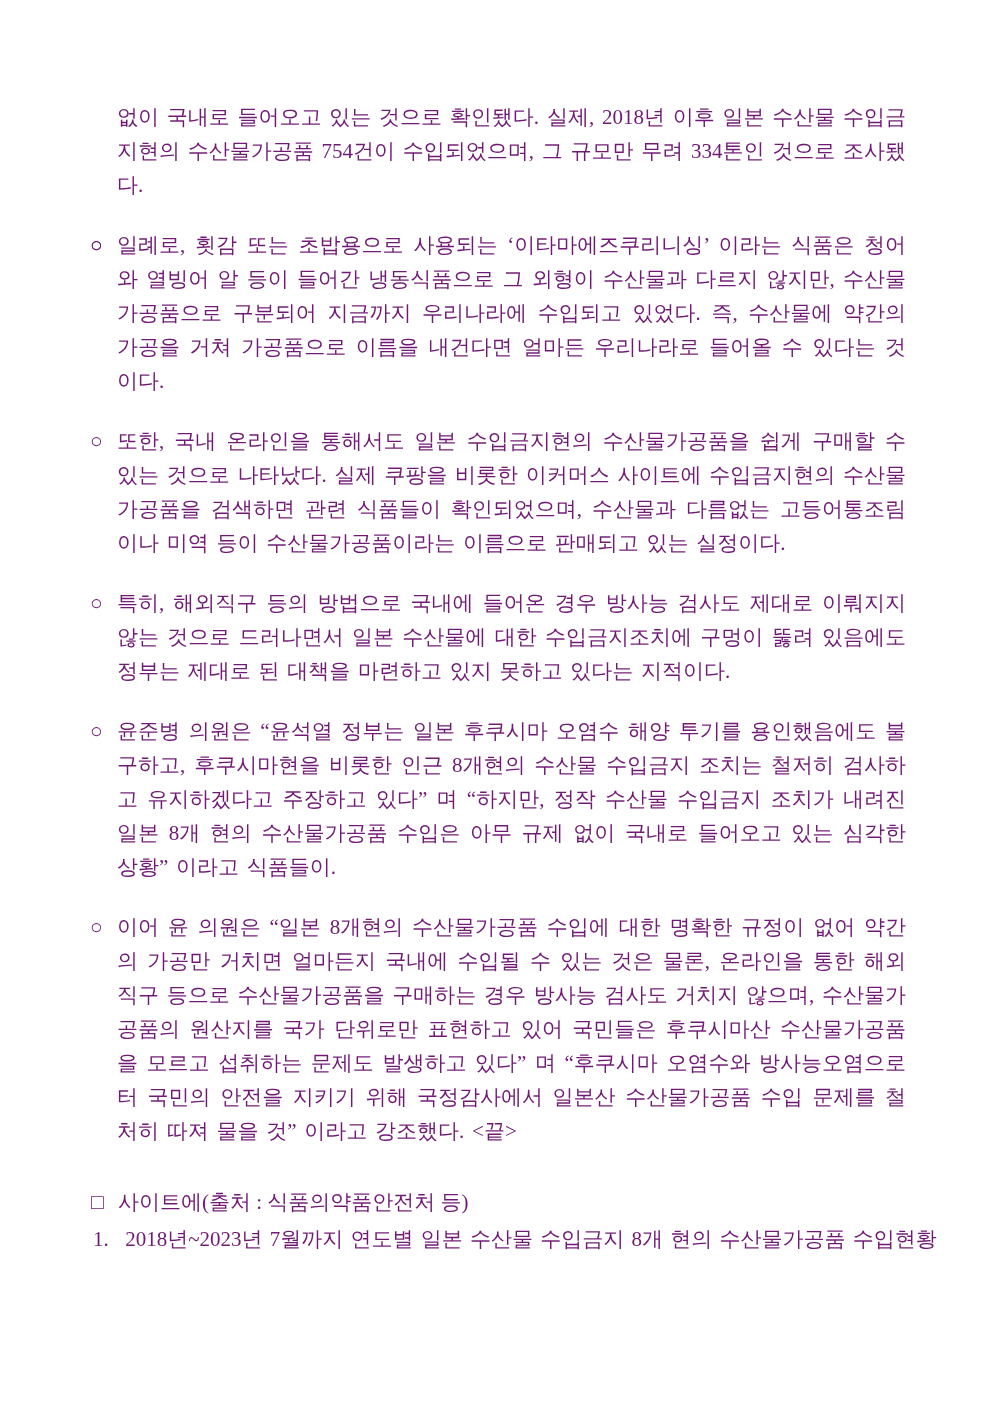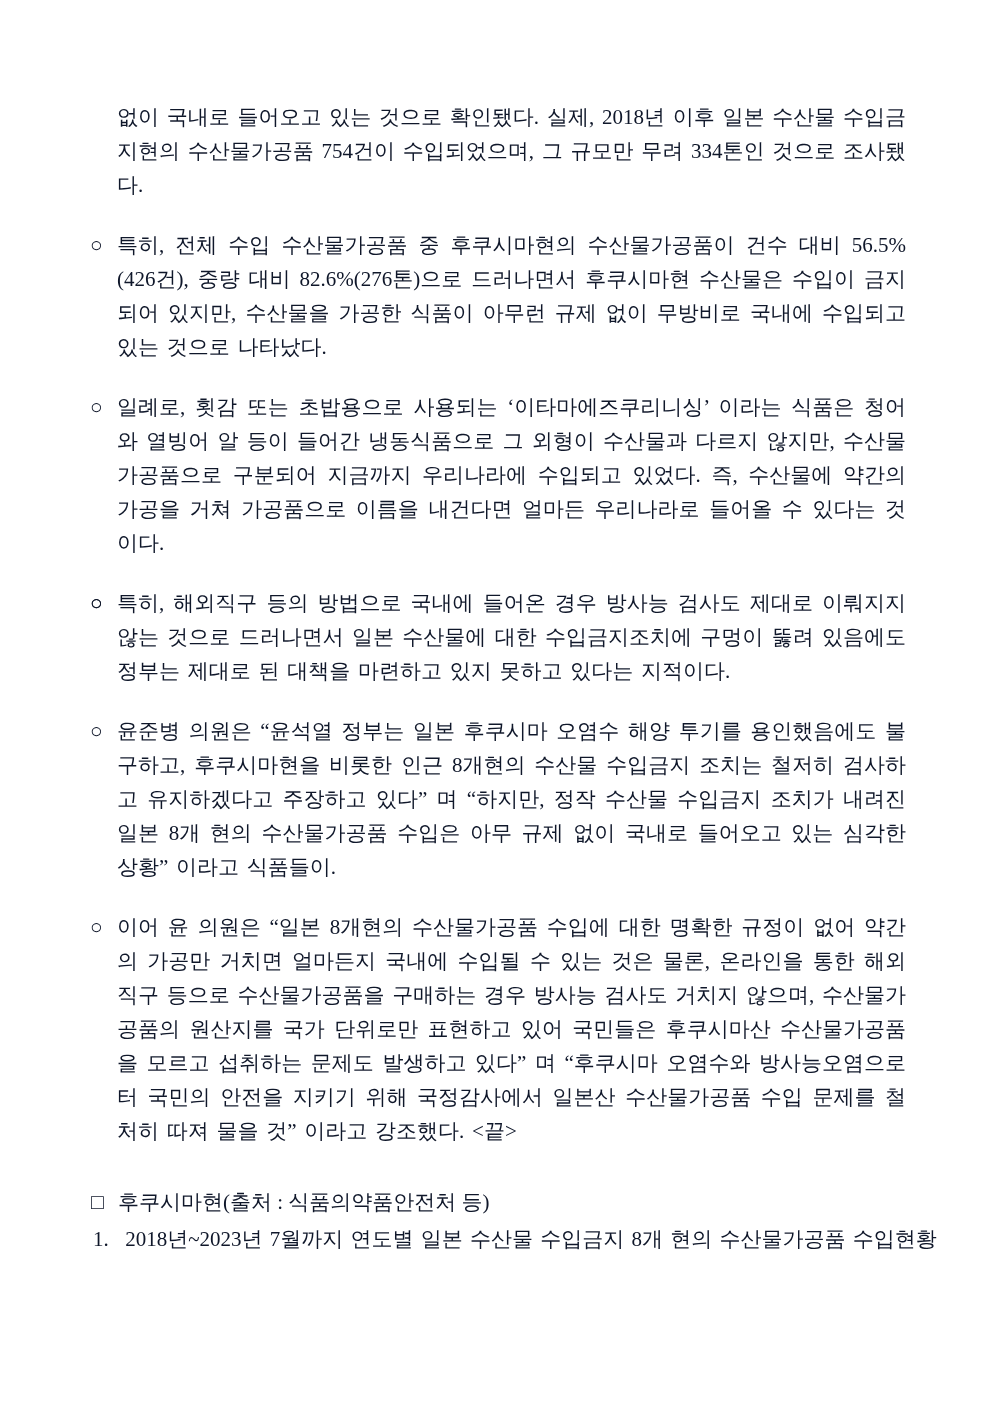--- a/index.html
+++ b/index.html
@@ -5,21 +5,21 @@
   html, body {
     margin: 0;
     padding: 0;
     background: #ffffff;
   }
   .page {
     position: relative;
     width: 992px;
     height: 1297px;
     background: #ffffff;
-    color: #0f172a;
+    color: #701a75;
     font-family: "Liberation Serif", "DejaVu Serif", serif;
     overflow: hidden;
   }
   .content {
     position: absolute;
     left: 93px;
     top: 100px;
     width: 813px;
   }
   .para {
@@ -81,51 +81,51 @@
 
 <div class="page">
   <div class="content">
 
     <div class="para no-bullet">
       <span class="ptext">없이 국내로 들어오고 있는 것으로 확인됐다. 실제, 2018년 이후 일본 수산물 수입금지현의 수산물가공품 754건이 수입되었으며, 그 규모만 무려 334톤인 것으로 조사됐다.</span>
     </div>
 
     <div class="para">
       <span class="bullet">○</span>
-      <span class="ptext">특히, 전체 수입 수산물가공품 중 후쿠시마현의 수산물가공품이 건수 대비 56.5%(426건), 중량 대비 82.6%(276톤)으로 드러나면서 후쿠시마현 수산물은 수입이 금지되어 있지만, 수산물을 가공한 식품이 아무런 규제 없이 무방비로 국내에 수입되고 있는 것으로 나타났다.</span>
     </div>
 
     <div class="para">
       <span class="bullet">○</span>
       <span class="ptext">일례로, 횟감 또는 초밥용으로 사용되는 ‘이타마에즈쿠리니싱’ 이라는 식품은 청어와 열빙어 알 등이 들어간 냉동식품으로 그 외형이 수산물과 다르지 않지만, 수산물가공품으로 구분되어 지금까지 우리나라에 수입되고 있었다. 즉, 수산물에 약간의 가공을 거쳐 가공품으로 이름을 내건다면 얼마든 우리나라로 들어올 수 있다는 것이다.</span>
     </div>
 
     <div class="para">
       <span class="bullet">○</span>
+      <span class="ptext">또한, 국내 온라인을 통해서도 일본 수입금지현의 수산물가공품을 쉽게 구매할 수 있는 것으로 나타났다. 실제 쿠팡을 비롯한 이커머스 사이트에 수입금지현의 수산물가공품을 검색하면 관련 식품들이 확인되었으며, 수산물과 다름없는 고등어통조림이나 미역 등이 수산물가공품이라는 이름으로 판매되고 있는 실정이다.</span>
     </div>
 
     <div class="para">
       <span class="bullet">○</span>
       <span class="ptext">특히, 해외직구 등의 방법으로 국내에 들어온 경우 방사능 검사도 제대로 이뤄지지 않는 것으로 드러나면서 일본 수산물에 대한 수입금지조치에 구멍이 뚫려 있음에도 정부는 제대로 된 대책을 마련하고 있지 못하고 있다는 지적이다.</span>
     </div>
 
     <div class="para">
       <span class="bullet">○</span>
       <span class="ptext">윤준병 의원은 “윤석열 정부는 일본 후쿠시마 오염수 해양 투기를 용인했음에도 불구하고, 후쿠시마현을 비롯한 인근 8개현의 수산물 수입금지 조치는 철저히 검사하고 유지하겠다고 주장하고 있다” 며 “하지만, 정작 수산물 수입금지 조치가 내려진 일본 8개 현의 수산물가공품 수입은 아무 규제 없이 국내로 들어오고 있는 심각한 상황” 이라고 식품들이.</span>
     </div>
 
     <div class="para">
       <span class="bullet">○</span>
       <span class="ptext">이어 윤 의원은 “일본 8개현의 수산물가공품 수입에 대한 명확한 규정이 없어 약간의 가공만 거치면 얼마든지 국내에 수입될 수 있는 것은 물론, 온라인을 통한 해외직구 등으로 수산물가공품을 구매하는 경우 방사능 검사도 거치지 않으며, 수산물가공품의 원산지를 국가 단위로만 표현하고 있어 국민들은 후쿠시마산 수산물가공품을 모르고 섭취하는 문제도 발생하고 있다” 며 “후쿠시마 오염수와 방사능오염으로터 국민의 안전을 지키기 위해 국정감사에서 일본산 수산물가공품 수입 문제를 철처히 따져 물을 것” 이라고 강조했다. &lt;끝&gt;</span>
     </div>
 
     <div class="appendix">
       <div class="appendix-header">
         <span class="sq-bullet">□</span>
-        <span>후쿠시마현(출처 : 식품의약품안전처 등)</span>
+        <span>사이트에(출처 : 식품의약품안전처 등)</span>
       </div>
       <div class="appendix-item">
         <span class="item-num">1.</span>
         <span>2018년~2023년 7월까지 연도별 일본 수산물 수입금지 8개 현의 수산물가공품 수입현황</span>
       </div>
 
     </div>
 
   </div>
 

